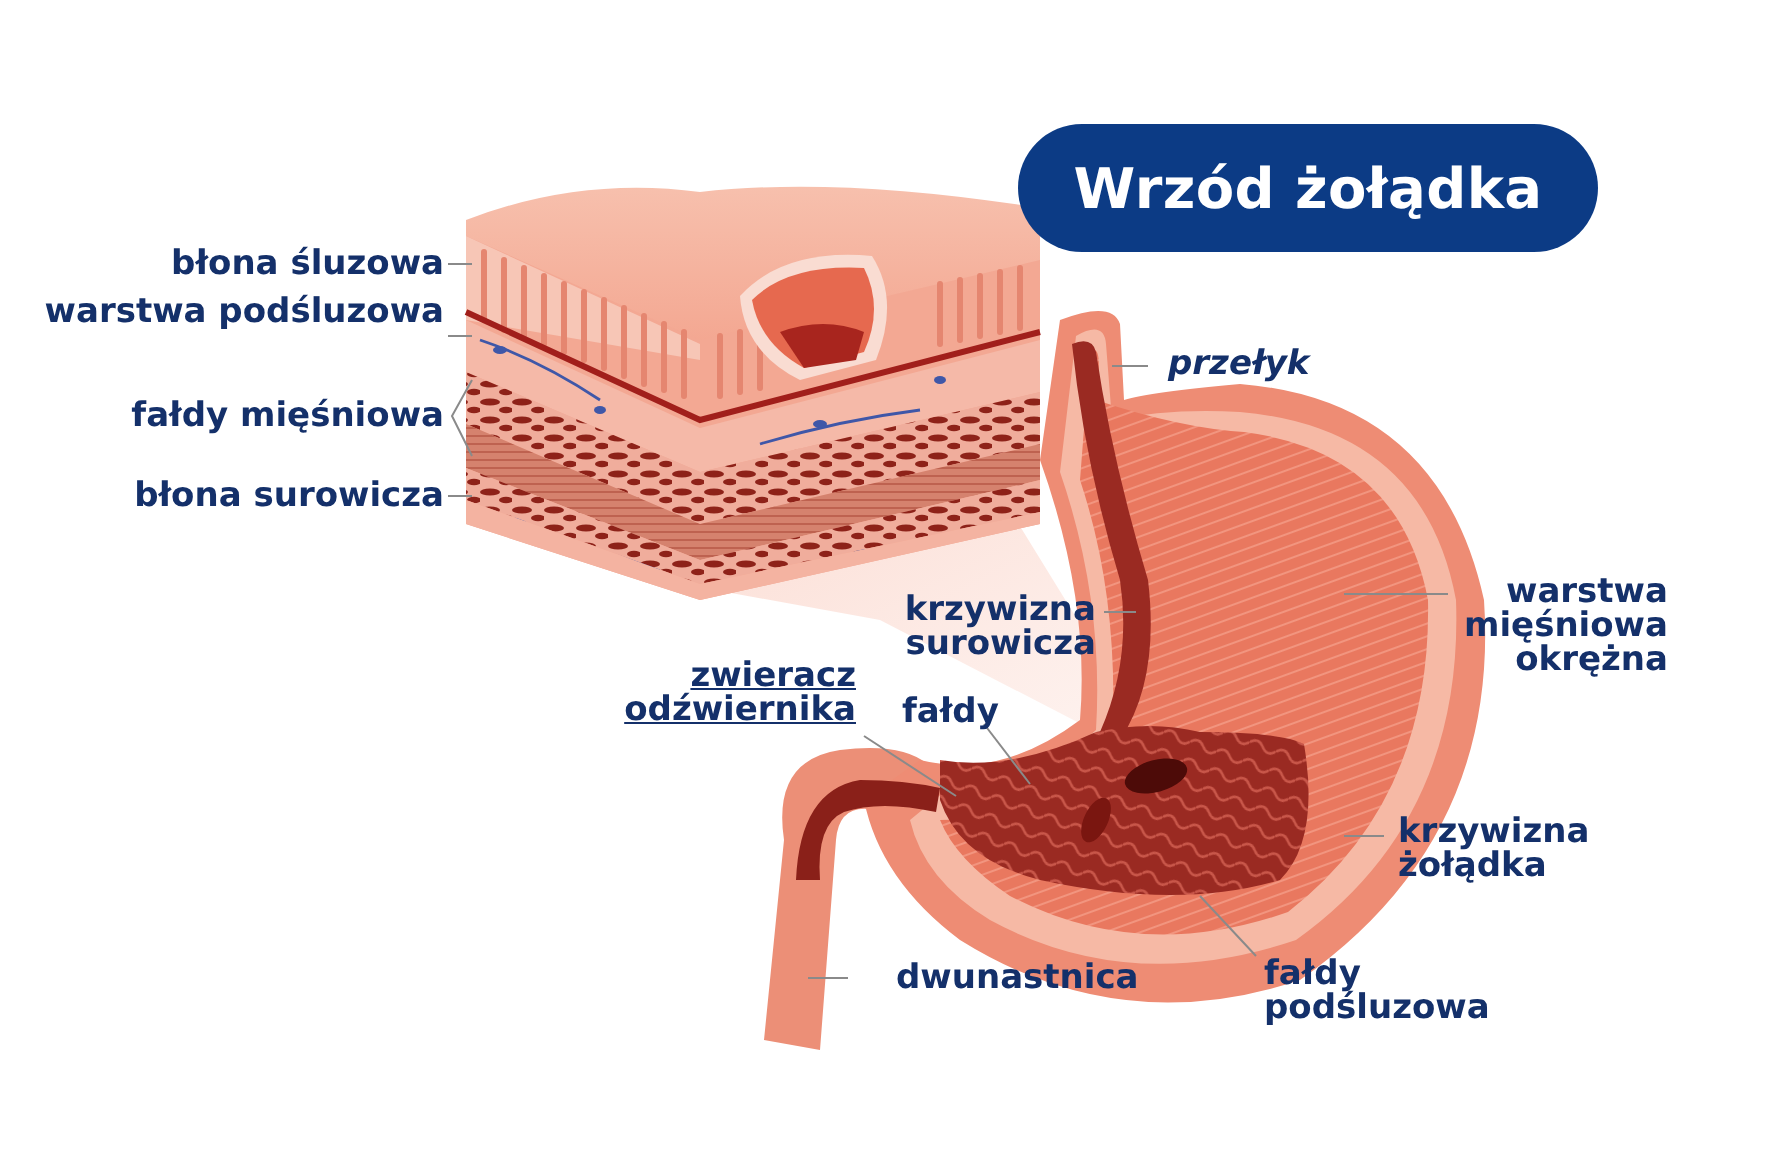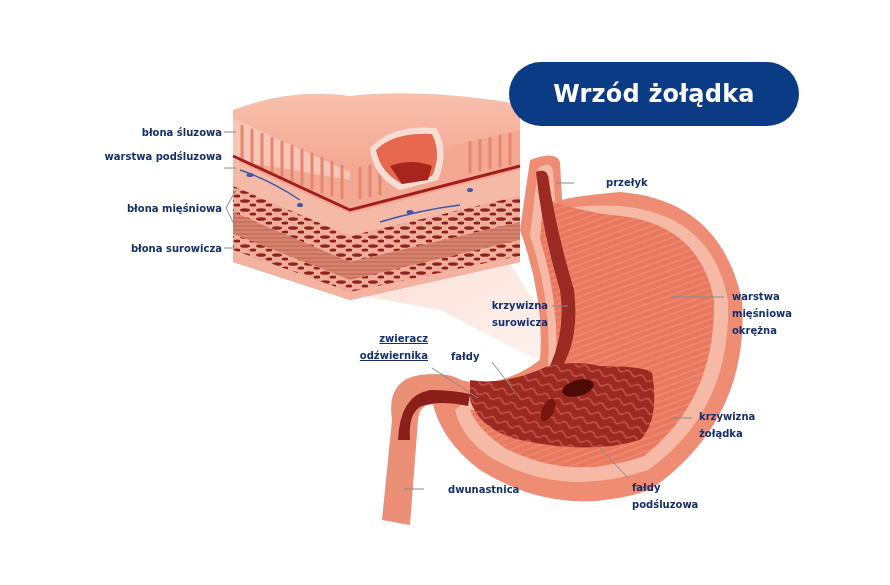--- a/index.html
+++ b/index.html
@@ -1,20 +1,20 @@
 <!DOCTYPE html>
 <html><head>
 <meta charset="utf-8">
 <style>
   html,body{margin:0;padding:0;background:#ffffff;}
   body{width:890px;height:585px;position:relative;overflow:hidden;font-family:"DejaVu Sans","Liberation Sans",sans-serif;}
   .art{position:absolute;left:0;top:0;}
   .title-pill{position:absolute;left:509px;top:62px;width:290px;height:64px;border-radius:32px;background:#0c3b85;display:flex;align-items:center;justify-content:center;}
-  .title-pill span{color:#fff;font-size:24px;font-weight:bold;letter-spacing:0.2px;}
-  .lbl{position:absolute;color:#14306a;font-size:10px;font-weight:bold;line-height:17px;white-space:nowrap;}
+  .title-pill span{color:#fff;font-size:28px;font-weight:bold;letter-spacing:0.2px;}
+  .lbl{position:absolute;color:#14306a;font-size:17px;font-weight:bold;line-height:17px;white-space:nowrap;}
   .lbl.r{text-align:right;}
 </style>
 </head>
 <body>
 
 <svg class="art" width="890" height="585" viewBox="0 0 890 585">
   <defs>
     <linearGradient id="beam" x1="0" y1="0" x2="1" y2="1">
       <stop offset="0" stop-color="#fbd9cf" stop-opacity="0.9"></stop>
       <stop offset="1" stop-color="#fde9e3" stop-opacity="0.5"></stop>
@@ -142,26 +142,26 @@
     <line x1="404" y1="489" x2="424" y2="489"></line>
   </g>
 </svg>
 
 <div class="title-pill">
   <span>Wrzód żołądka</span>
 </div>
 
 <div class="lbl r" style="right:668px;top:124px;">błona śluzowa</div>
 <div class="lbl r" style="right:668px;top:148px;">warstwa podśluzowa</div>
-<div class="lbl r" style="right:668px;top:200px;">błona mięśniowa</div>
+<div class="lbl r" style="right:668px;top:200px;">fałdy mięśniowa</div>
 <div class="lbl r" style="right:668px;top:240px;">błona surowicza</div>
 
-<div class="lbl" style="left:606px;top:174px;">przełyk</div>
+<div class="lbl" style="left:584px;top:174px;font-style:italic;">przełyk</div>
 
-<div class="lbl" style="left:732px;top:288px;">
+<div class="lbl" style="left:732px;top:288px;text-align:right;">
   <div>warstwa</div>
   <div>mięśniowa</div>
   <div>okrężna</div>
 </div>
 
 <div class="lbl r" style="right:342px;top:297px;">
   <div>krzywizna</div>
   <div>surowicza</div>
 </div>
 

